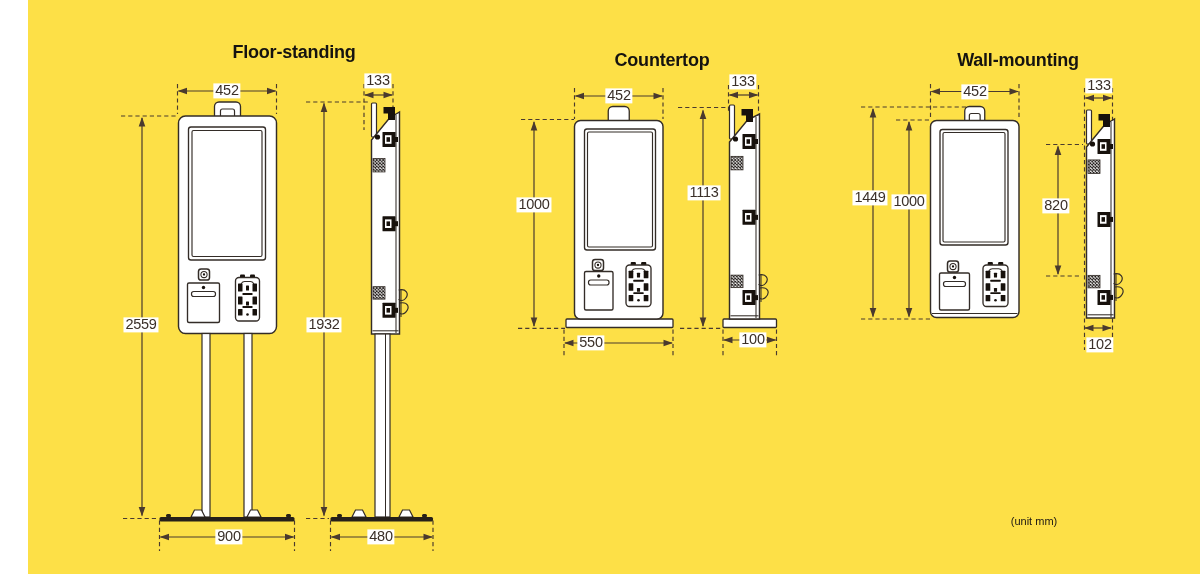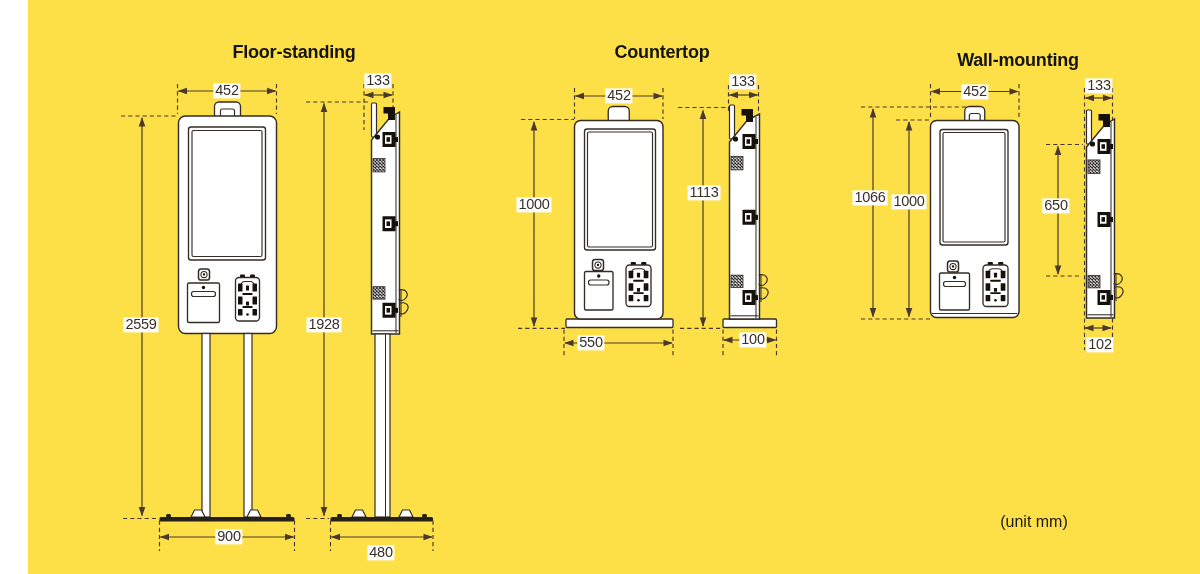--- a/index.html
+++ b/index.html
@@ -3,21 +3,21 @@
 <meta charset="utf-8">
 <style>
   html,body{margin:0;padding:0;background:#fff;}
   #stage{position:relative;width:1200px;height:574px;background:#fde047;overflow:hidden;
          font-family:"Liberation Sans",sans-serif;margin-left:28px;}
   #art{position:absolute;left:0;top:0;}
   .lbl{position:absolute;transform:translate(-50%,-50%);white-space:nowrap;line-height:1.05;
        color:#3a2f28;}
   .title{font-size:18px;font-weight:bold;color:#151310;letter-spacing:-0.2px;}
   .dim{font-size:14.5px;background:#fff;padding:0 2px;letter-spacing:-0.3px;}
-  .note{font-size:16px;color:#1b1713;text-align:center;}
+  .note{font-size:11px;color:#1b1713;text-align:center;}
 </style>
 </head>
 <body>
 
 <div id="stage">
   <svg id="art" width="1200" height="574" viewBox="0 0 1200 574">
     <defs>
       <pattern id="vent" width="3.2" height="3.2" patternUnits="userSpaceOnUse">
         <rect width="3.2" height="3.2" fill="#fff"></rect>
         <path d="M0 0 L3.2 3.2 M3.2 0 L0 3.2" stroke="#1a1512" stroke-width="0.9"></path>
@@ -295,38 +295,38 @@
         <line x1="881" y1="122" x2="881" y2="316.5" stroke="#4a3a2e" stroke-width="1.2" stroke-linecap="butt"></line>
         <polygon points="881,121 877.7,130.5 884.3,130.5" fill="#4a3a2e"></polygon>
         <polygon points="881,317.5 877.7,308 884.3,308" fill="#4a3a2e"></polygon>
         <line x1="1030" y1="146.5" x2="1030" y2="274" stroke="#4a3a2e" stroke-width="1.2" stroke-linecap="butt"></line>
         <polygon points="1030,145.5 1026.7,155 1033.3,155" fill="#4a3a2e"></polygon>
         <polygon points="1030,275 1026.7,265.5 1033.3,265.5" fill="#4a3a2e"></polygon>
       </g>
     </svg>
 
   <div class="lbl title" style="left:266px;top:52px">Floor-standing</div>
-  <div class="lbl title" style="left:634px;top:52px">Countertop</div>
+  <div class="lbl title" style="left:634px;top:60px">Countertop</div>
   <div class="lbl title" style="left:990px;top:60px">Wall-mounting</div>
 
   <div class="lbl dim" style="left:199px;top:91px">452</div>
   <div class="lbl dim" style="left:113px;top:325px">2559</div>
   <div class="lbl dim" style="left:201px;top:537px">900</div>
   <div class="lbl dim" style="left:350px;top:81px">133</div>
-  <div class="lbl dim" style="left:296px;top:325px">1928</div>
-  <div class="lbl dim" style="left:353px;top:553px">480</div>
+  <div class="lbl dim" style="left:296px;top:325px">1932</div>
+  <div class="lbl dim" style="left:353px;top:537px">480</div>
 
   <div class="lbl dim" style="left:591px;top:96px">452</div>
   <div class="lbl dim" style="left:506px;top:205px">1000</div>
   <div class="lbl dim" style="left:563px;top:343px">550</div>
   <div class="lbl dim" style="left:715px;top:82px">133</div>
   <div class="lbl dim" style="left:676px;top:193px">1113</div>
   <div class="lbl dim" style="left:725px;top:340px">100</div>
 
   <div class="lbl dim" style="left:947px;top:92px">452</div>
-  <div class="lbl dim" style="left:842px;top:198px">1066</div>
+  <div class="lbl dim" style="left:842px;top:198px">1449</div>
   <div class="lbl dim" style="left:881px;top:202px">1000</div>
   <div class="lbl dim" style="left:1071px;top:86px">133</div>
-  <div class="lbl dim" style="left:1028px;top:206px">650</div>
+  <div class="lbl dim" style="left:1028px;top:206px">820</div>
   <div class="lbl dim" style="left:1072px;top:345px">102</div>
 
   <div class="lbl note" style="left:1006px;top:522px">(unit mm)</div>
 </div>
 
 </body></html>

